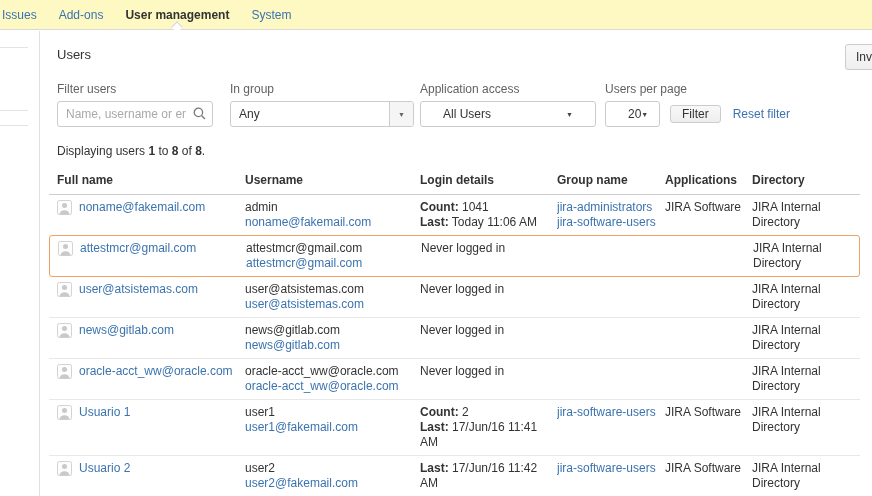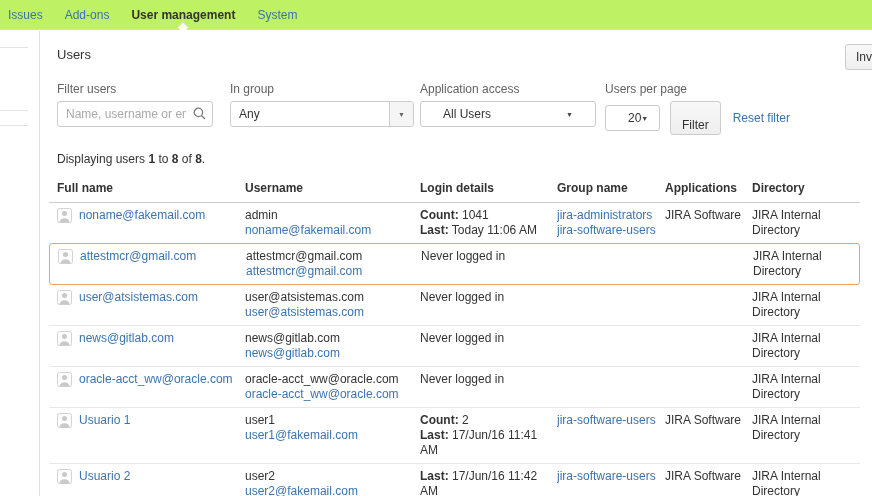--- a/index.html
+++ b/index.html
@@ -10,25 +10,25 @@
     color: #333;
     background: #fff;
     overflow: hidden;
     position: relative;
   }
   a { text-decoration: none; color: var(--link, #3b73af); cursor: pointer; }
 
   
   .topnav {
     height: 30px;
-    background: #bef264;
+    background: #fef9c3;
     border-bottom: 1px solid #d9d9d9;
     display: flex;
     align-items: center;
-    padding-left: 8px;
+    padding-left: 2px;
     position: relative;
     z-index: 2;
   }
   .nav-item {
     margin-right: 22px;
     color: var(--link, #3b73af);
     position: relative;
     font-size: 12px;
     cursor: pointer;
   }
@@ -137,21 +137,21 @@
   }
   .sel-app { width: 176px; }
   .sel-ppp { width: 55px; }
   .selectbox .sel-text { flex: 1; color: #333; }
   .selectbox .caret { color: #444; font-size: 7px; }
 
   .fg4-controls { display: flex; align-items: center; }
   .filter-btn {
     margin-left: 10px;
     height: 18px;
-    padding: 16px 11px;
+    padding: 0 11px;
     background: linear-gradient(#f8f8f8, #eee);
     border: 1px solid #ccc;
     border-radius: 3px;
     font-family: "Liberation Sans", sans-serif;
     font-size: 12px;
     color: #333;
     cursor: pointer;
   }
   .reset-link { margin-left: 12px; }
 

